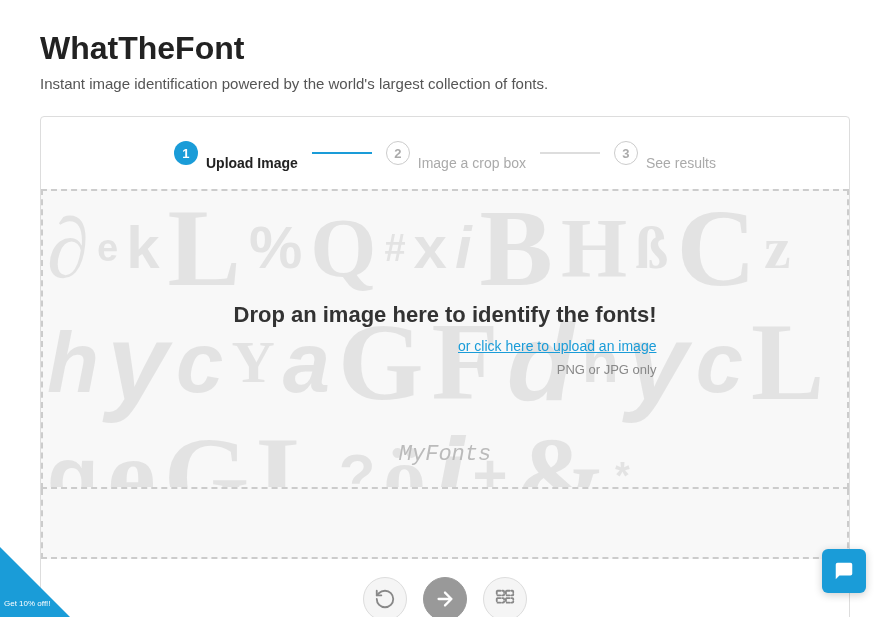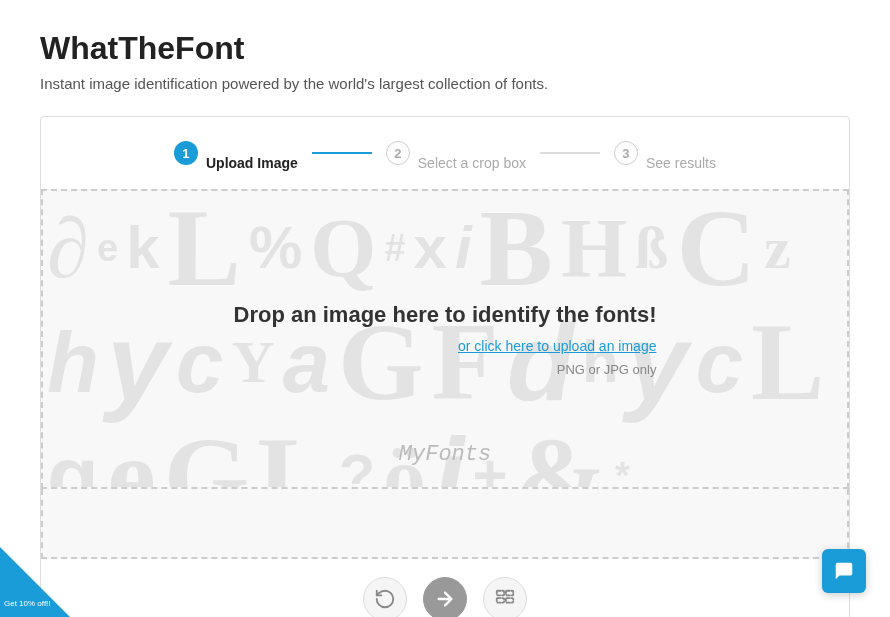--- a/index.html
+++ b/index.html
@@ -261,21 +261,21 @@
         </div>
         <span class="step-label active">Upload Image</span>
       </div>
 
       <div class="step-divider active"></div>
 
       <div class="step">
         <div class="step-circle inactive">
           <span>2</span>
         </div>
-        <span class="step-label inactive">Select a crop box</span>
+        <span class="step-label inactive">Image a crop box</span>
       </div>
 
       <div class="step-divider"></div>
 
       <div class="step">
         <div class="step-circle inactive">
           <span>3</span>
         </div>
         <span class="step-label inactive">See results</span>
       </div>

